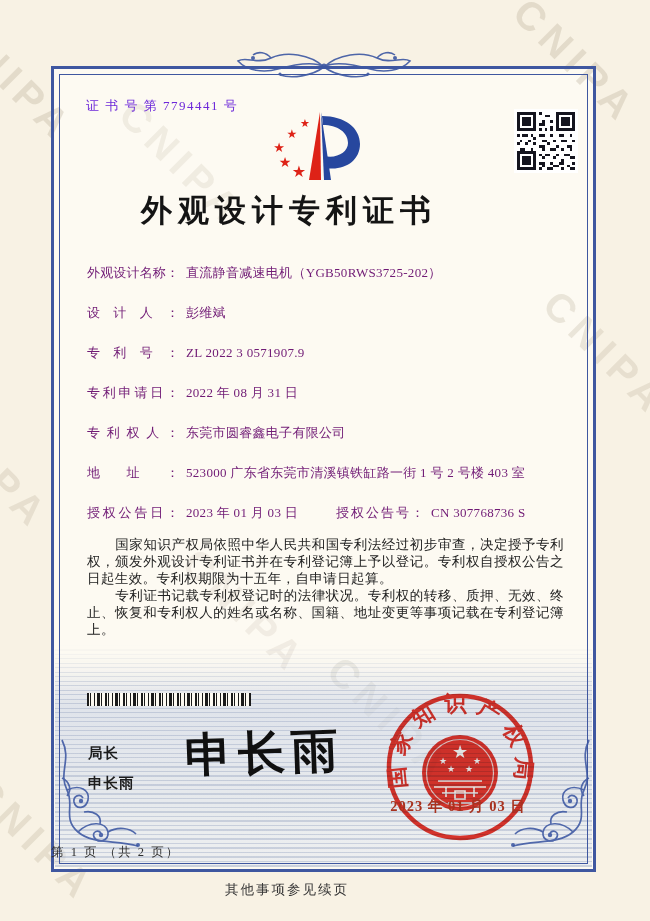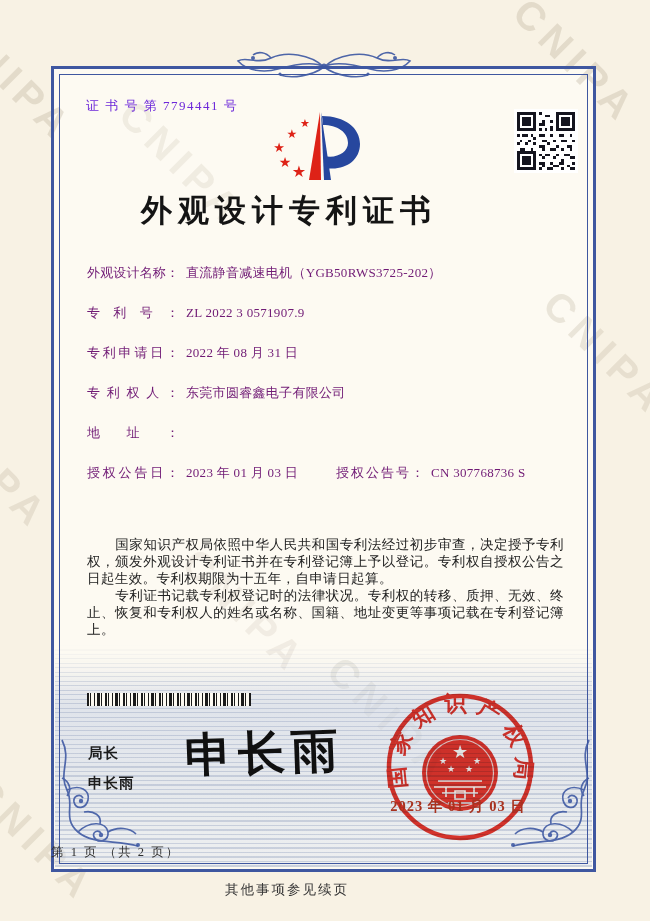--- a/index.html
+++ b/index.html
@@ -199,33 +199,38 @@
   </div>
 
   <h1 class="title">外观设计专利证书</h1>
 
   <div class="fields">
     <div class="row">
       <span class="lbl">外观设计名称：</span>
       <span class="val">直流静音减速电机（YGB50RWS3725-202）</span>
     </div>
     <div class="row">
+      <span class="lbl">设计人：</span>
+      <span class="val">彭维斌</span>
+    </div>
+    <div class="row">
       <span class="lbl">专利号：</span>
       <span class="val">ZL 2022 3 0571907.9</span>
     </div>
     <div class="row">
       <span class="lbl">专利申请日：</span>
       <span class="val">2022 年 08 月 31 日</span>
     </div>
     <div class="row">
       <span class="lbl">专利权人：</span>
       <span class="val">东莞市圆睿鑫电子有限公司</span>
     </div>
     <div class="row">
       <span class="lbl">地址：</span>
+      <span class="val">523000 广东省东莞市清溪镇铁缸路一街 1 号 2 号楼 403 室</span>
     </div>
     <div class="row">
       <span class="lbl">授权公告日：</span>
       <span class="val1">2023 年 01 月 03 日</span>
       <span class="lbl2">授权公告号：</span>
       <span class="val">CN 307768736 S</span>
     </div>
   </div>
 
   <div class="paras">

